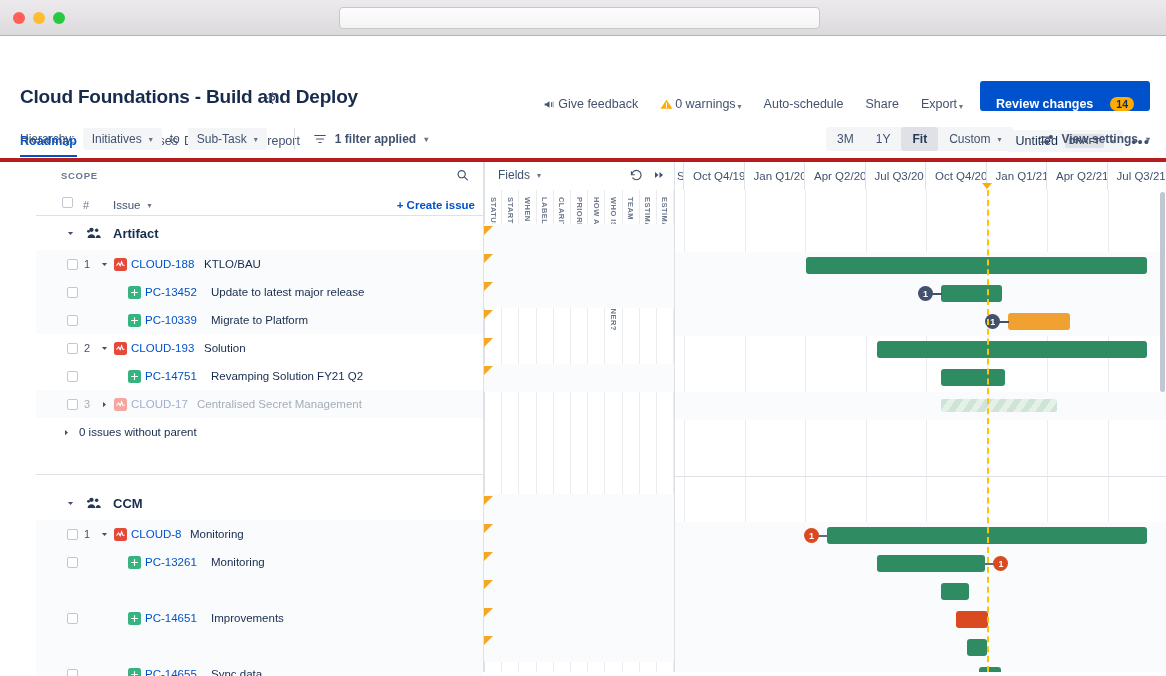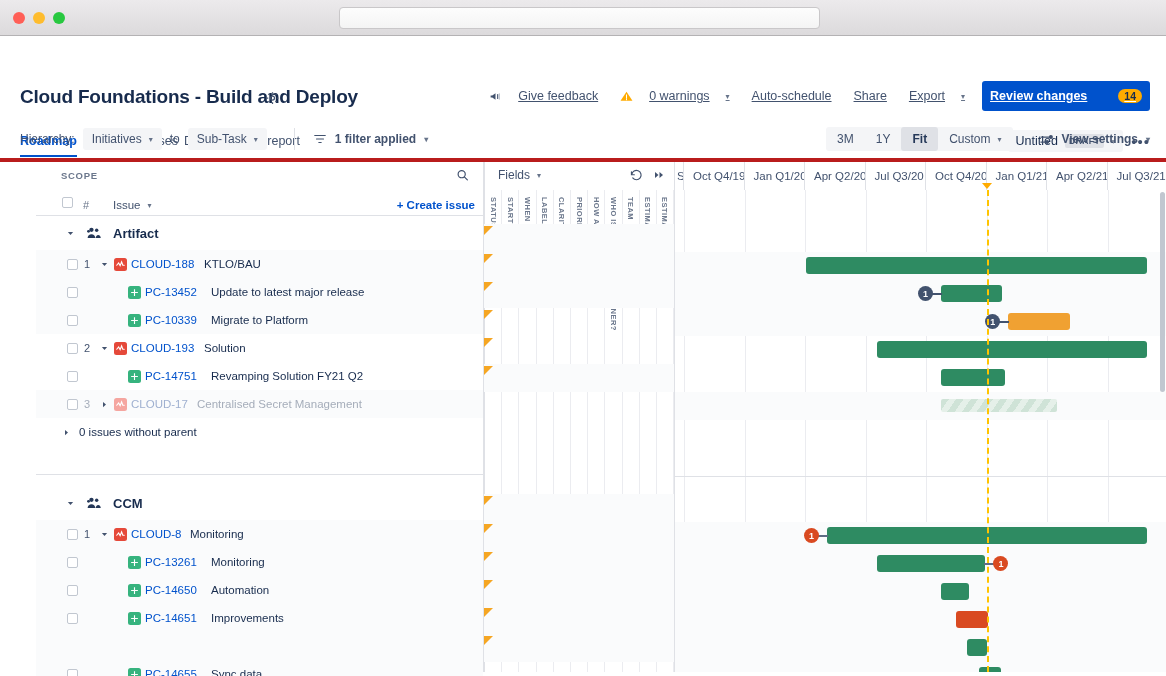--- a/index.html
+++ b/index.html
@@ -39,25 +39,25 @@
 
   #tabs { position:absolute; left:20px; top:98px; display:flex; gap:6px; }
   .tab { font-size:12.5px; color:#42526E; padding-bottom:7px; cursor:pointer; white-space:nowrap; }
   .tab.active { color:#0052CC; font-weight:600; border-bottom:2px solid #0052CC; }
 
   #hdrbtns {
     position:absolute; right:16px; top:60px; transform:translateY(-50%);
     display:flex; align-items:center; gap:0px;
   }
   .hbtn {
-    display:flex; align-items:center; gap:16px;
+    display:flex; align-items:flex-end; gap:2px;
     height:30px; padding:0 11px; border-radius:3px;
-    font-size:12.5px; color:#42526E; cursor:pointer; white-space:nowrap;text-decoration:underline;
-  }
-  .hbtn.primary { background:#0052CC; color:#fff; font-weight:600; padding:0 8px; margin-left:6px; }
+    font-size:12.5px; color:#42526E; cursor:pointer; white-space:nowrap;
+  }
+  .hbtn.primary { background:#0052CC; color:#fff; font-weight:600; padding:0 16px; margin-left:6px; }
   .badge-count {
     background:#FFAB00; color:#172B4D; font-size:10.5px; font-weight:700;
     border-radius:9px; padding:1px 6px; margin-left:15px;
   }
   .caret { font-size:8px; opacity:.8; }
 
   #viewsrow {
     position:absolute; right:16px; top:105px; transform:translateY(-50%);
     display:flex; align-items:center; gap:8px; font-size:12px; color:#6B778C;
   }
@@ -522,30 +522,20 @@
         </div>
         <div class="srow" style="top: 332px; height: 28px;">
           <span class="chk" style="position:absolute;left:31px"></span>
           <span class="typeicon story" style="position:absolute;left:92px">
             <svg width="9" height="9" viewBox="0 0 24 24" fill="#fff">
               <path d="M10.5 3h3v7.5H21v3h-7.5V21h-3v-7.5H3v-3h7.5z"></path>
             </svg>
           </span>
           <span class="issuekey" style="position:absolute;left:109px">PC-13261</span>
           <span class="issuesum" style="position:absolute;left:175px">Monitoring</span>
-        </div>
-        <div class="srow" style="top: 360px; height: 28px;">
-          <span class="chk" style="position:absolute;left:31px"></span>
-          <span class="typeicon story" style="position:absolute;left:92px">
-            <svg width="9" height="9" viewBox="0 0 24 24" fill="#fff">
-              <path d="M10.5 3h3v7.5H21v3h-7.5V21h-3v-7.5H3v-3h7.5z"></path>
-            </svg>
-          </span>
-          <span class="issuekey" style="position:absolute;left:109px">PC-14650</span>
-          <span class="issuesum" style="position:absolute;left:175px">Automation</span>
         </div>
         <div class="srow" style="top: 388px; height: 28px;">
           <span class="chk" style="position:absolute;left:31px"></span>
           <span class="typeicon story" style="position:absolute;left:92px">
             <svg width="9" height="9" viewBox="0 0 24 24" fill="#fff">
               <path d="M10.5 3h3v7.5H21v3h-7.5V21h-3v-7.5H3v-3h7.5z"></path>
             </svg>
           </span>
           <span class="issuekey" style="position:absolute;left:109px">PC-14651</span>
           <span class="issuesum" style="position:absolute;left:175px">Improvements</span>

